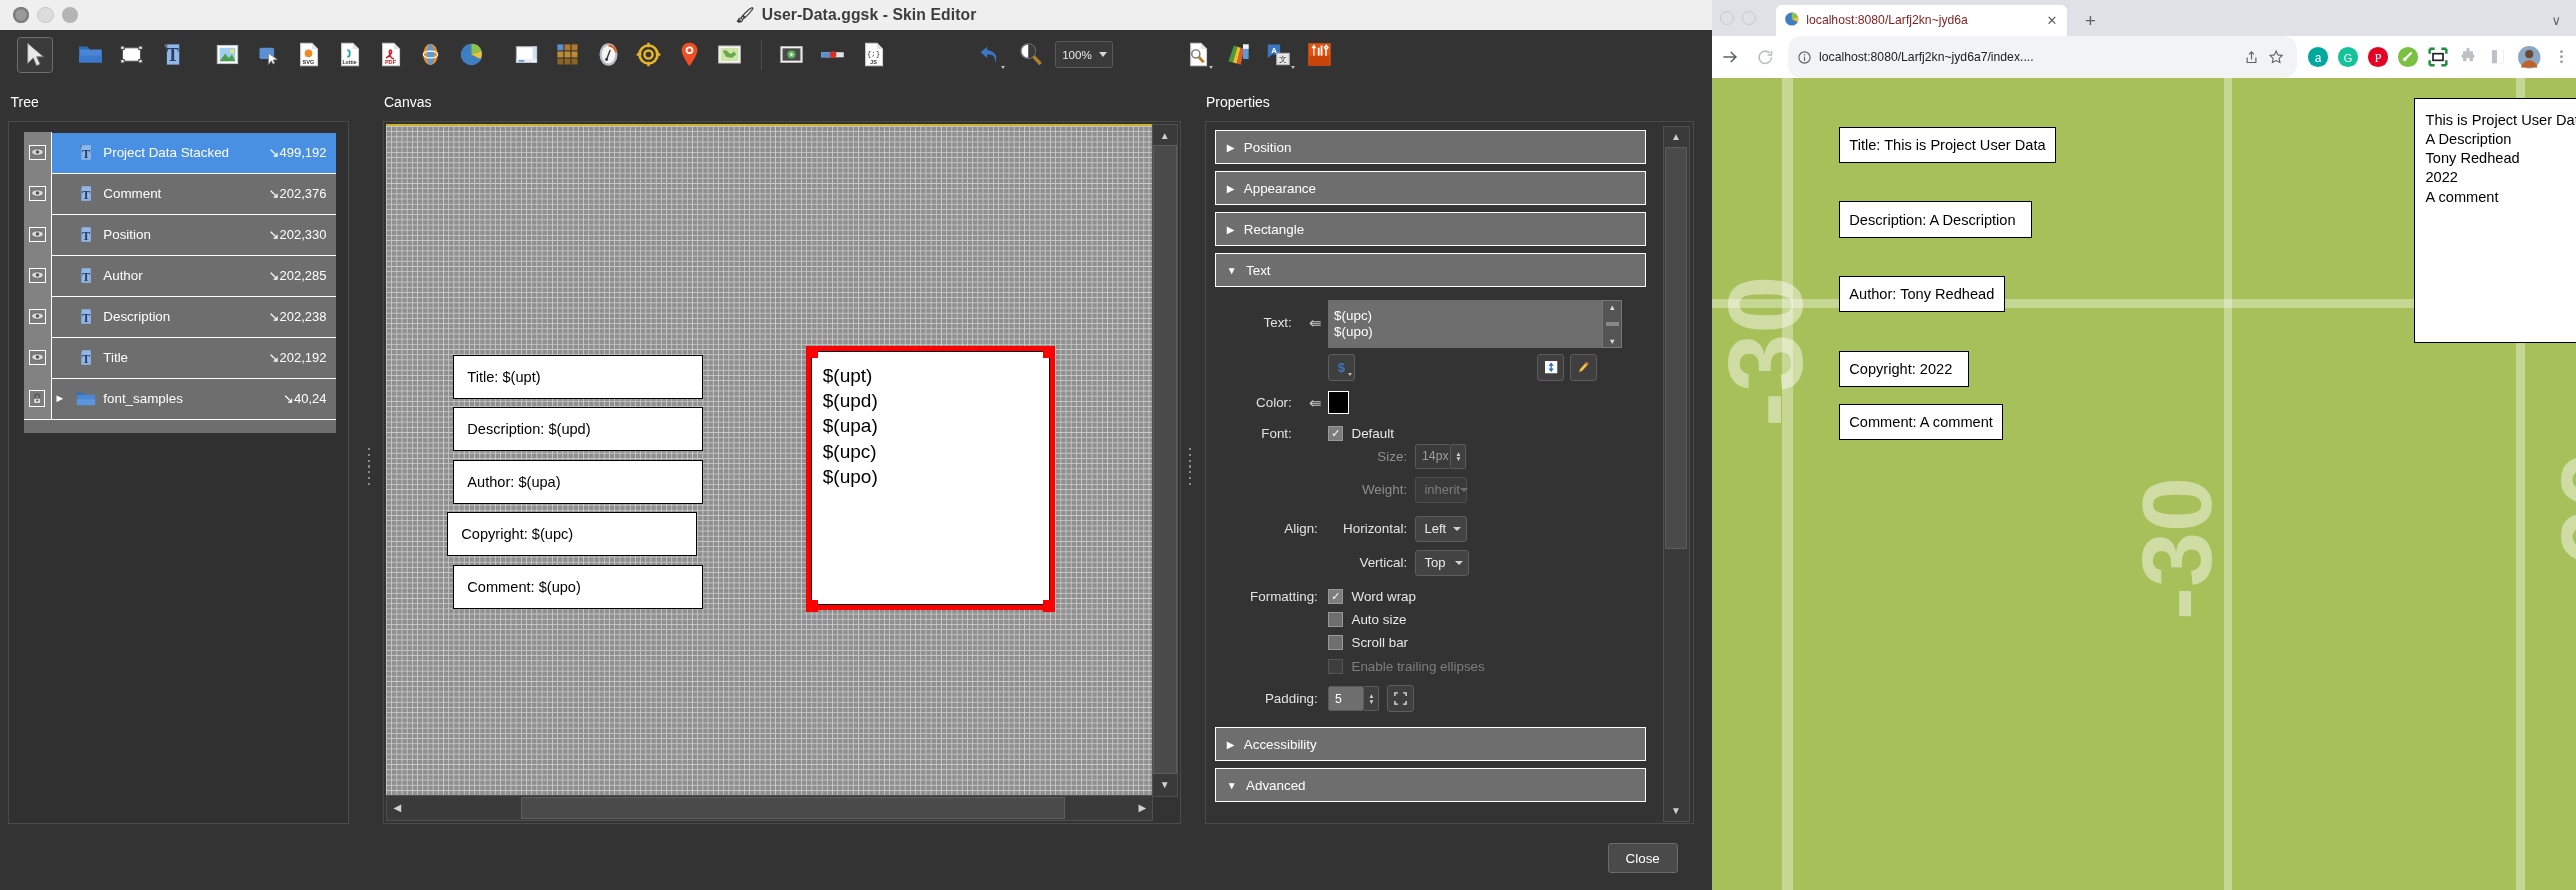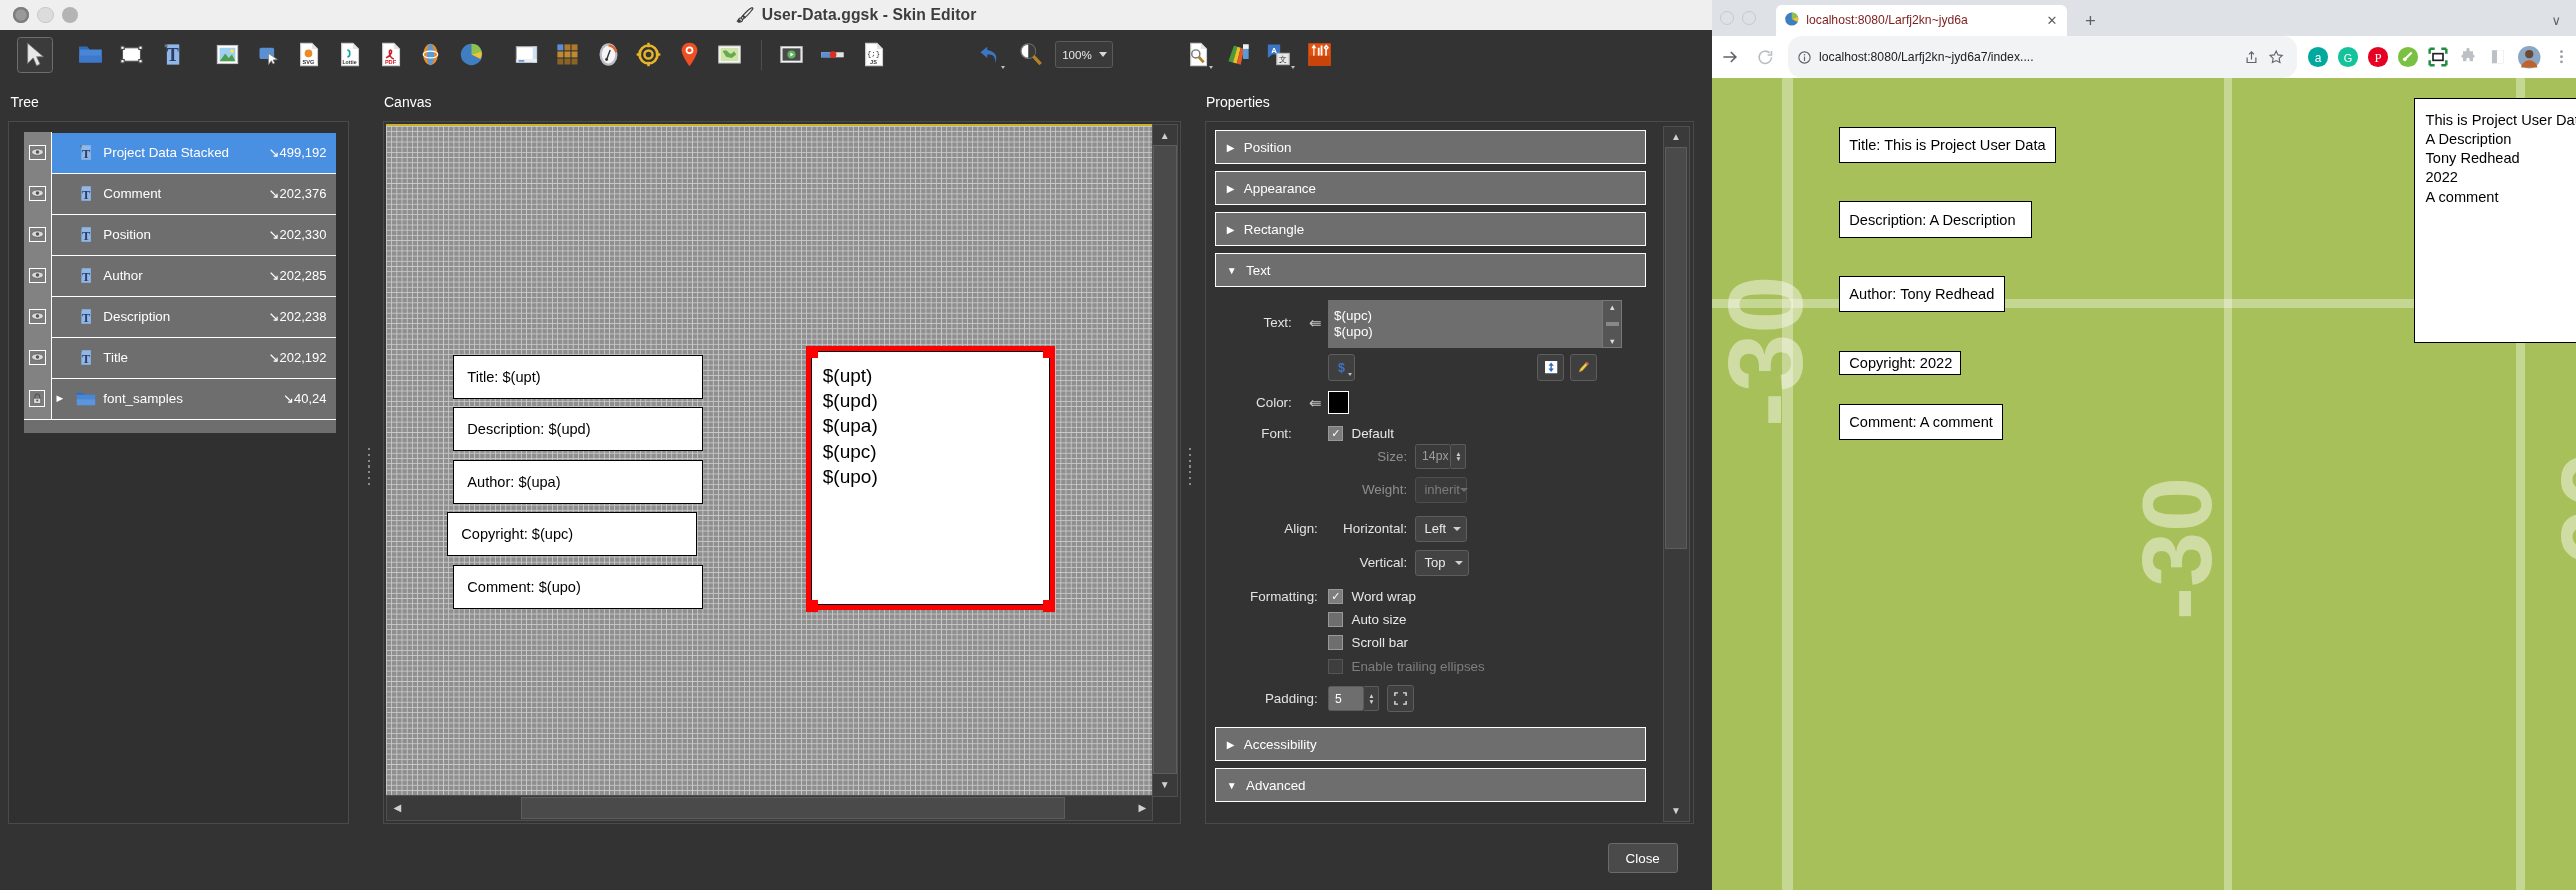--- a/index.html
+++ b/index.html
@@ -939,21 +939,21 @@
 
     <div class="wbox" style="left:127px;top:49px;width:116px;height:36px;width:auto;min-width:116px;padding-right:9.3px">
       <span>Title: This is Project User Data</span>
     </div>
     <div class="wbox" style="left:127px;top:123px;height:37px;padding-right:15px">
       <span>Description: A Description</span>
     </div>
     <div class="wbox" style="left:127px;top:198px;height:36px;padding-right:9.3px">
       <span>Author: Tony Redhead</span>
     </div>
-    <div class="wbox" style="left:127px;top:273px;height:24px;padding-right:8px">
+    <div class="wbox" style="left:127px;top:273px;height:36px;padding-right:16px">
       <span>Copyright: 2022</span>
     </div>
     <div class="wbox" style="left:127px;top:326px;height:36px;padding-right:9.3px">
       <span>Comment: A comment</span>
     </div>
 
     <div id="w-stack" style="left:702px;top:20px;width:235px;height:245px">
       <div>This is Project User Data</div>
       <div>A Description</div>
       <div>Tony Redhead</div>

